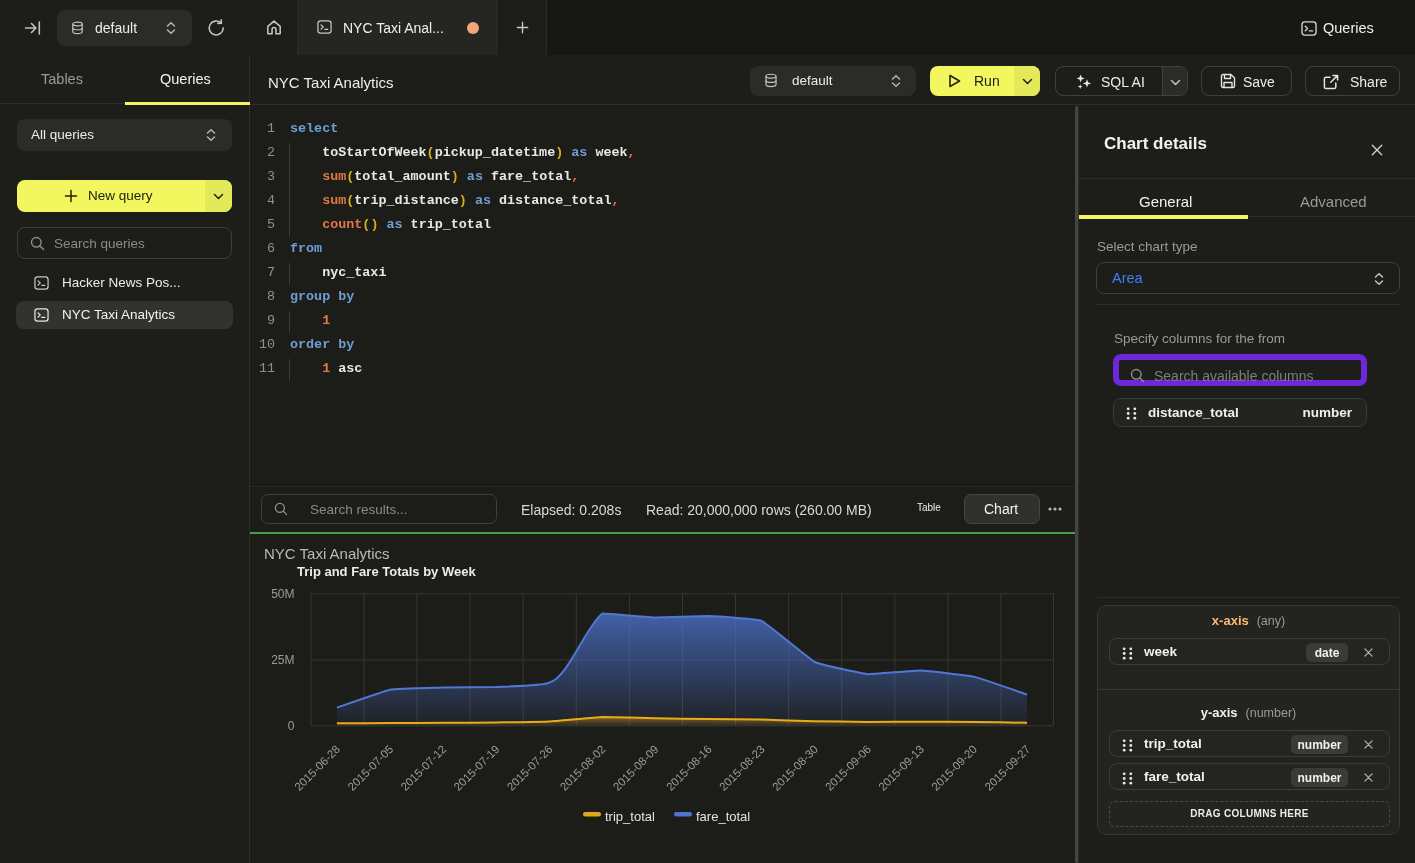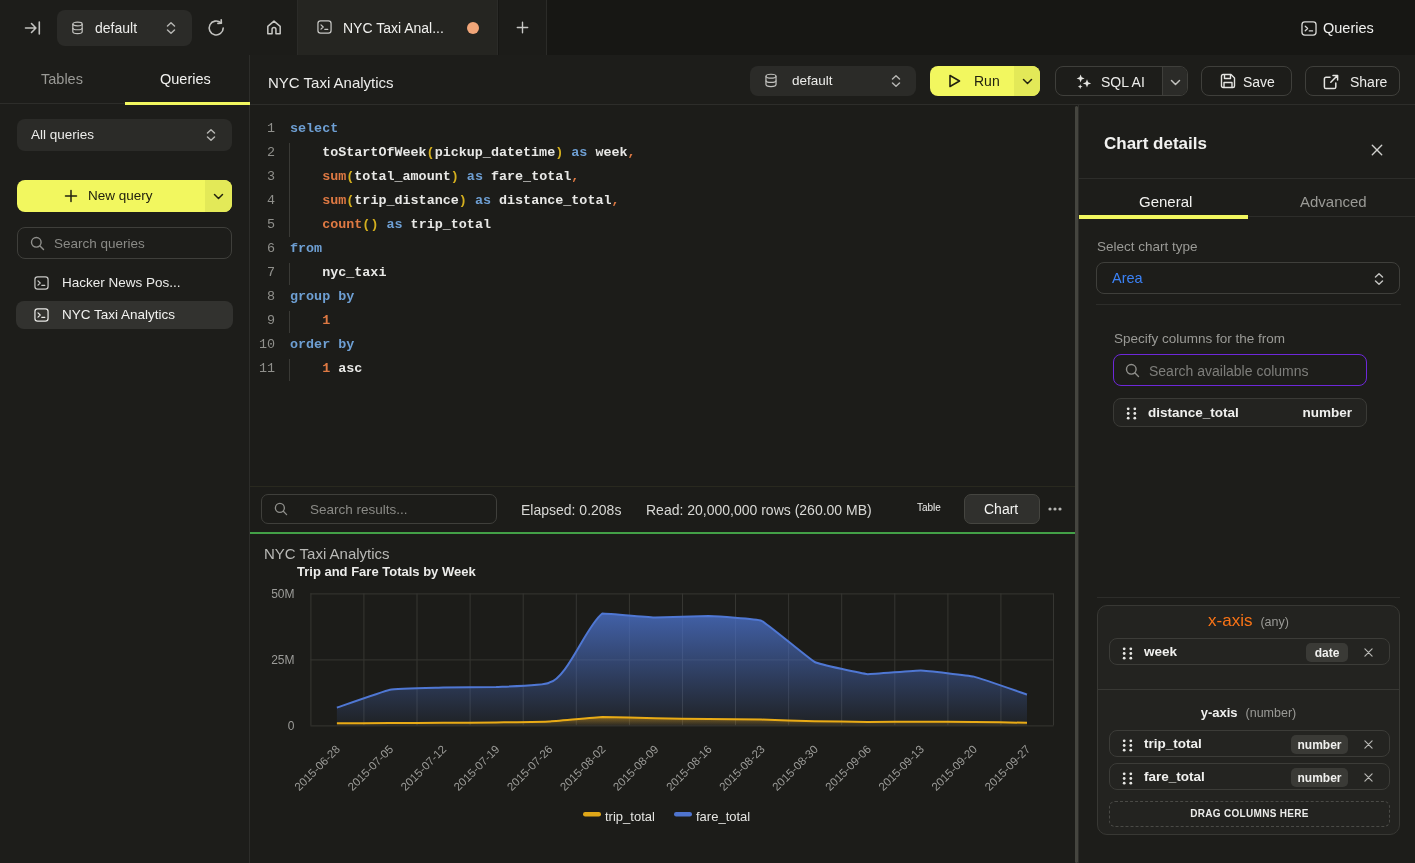--- a/index.html
+++ b/index.html
@@ -294,21 +294,21 @@
     <span class="abs" style="left:18px;top:134px;font-size:13.5px;color:#9a9a96;font-weight:500;">Select chart type</span>
     <div class="abs" style="left:17px;top:157px;width:304px;height:32px;border:1px solid #3f3f3b;border-radius:8px;">
       <span class="abs" style="left:15px;top:7px;font-size:14.5px;color:#3b82f6;font-weight:400;">Area</span>
       <svg class="abs" style="left:276px;top:9px" width="12" height="14" viewBox="0 0 12 14" fill="none" stroke="#c2c2bf" stroke-width="1.5" stroke-linecap="round" stroke-linejoin="round">
         <path d="M2.5 5 L6 1.8 L9.5 5 M2.5 9 L6 12.2 L9.5 9"></path>
       </svg>
     </div>
     <div class="abs" style="left:17px;top:199px;width:305px;height:1px;background:#2d2d2a;"></div>
 
     <span class="abs" style="left:35px;top:226px;font-size:13.5px;color:#9a9a96;font-weight:500;">Specify columns for the from</span>
-    <div class="abs" style="left:34px;top:249px;width:254px;height:32px;border:1px solid #6d28d9;border-radius:8px;">
+    <div class="abs" style="left:34px;top:249px;width:254px;height:32px;border:6px solid #6d28d9;border-radius:8px;">
       <svg class="abs" style="left:11px;top:8px" width="15" height="15" viewBox="0 0 15 15" fill="none" stroke="#8f8f8b" stroke-width="1.4" stroke-linecap="round">
         <circle cx="6.3" cy="6.3" r="4.8"></circle>
         <path d="M10 10 L13.5 13.5"></path>
       </svg>
       <span class="abs" style="left:35px;top:8px;font-size:14px;color:#7e7e7b;">Search available columns</span>
     </div>
     <div class="abs" style="left:34px;top:293px;width:254px;height:29px;border:1px solid #3a3a36;border-radius:8px;background:#232320;">
       <svg class="abs" style="left:12px;top:8px" width="11" height="13" viewBox="0 0 11 13" fill="#e8e8e5">
         <circle cx="2.2" cy="1.8" r="1.4"></circle>
           <circle cx="8.8" cy="1.8" r="1.4"></circle>
@@ -318,21 +318,21 @@
           <circle cx="8.8" cy="11.2" r="1.4"></circle>
       </svg>
       <span class="abs" style="left:34px;top:6px;font-size:13.5px;color:#f0f0ee;font-weight:700;">distance_total</span>
       <span class="abs" style="right:14px;top:6px;font-size:13.5px;color:#f0f0ee;font-weight:700;">number</span>
     </div>
 
     <div class="abs" style="left:18px;top:492px;width:303px;height:1px;background:#2d2d2a;"></div>
 
     <div class="abs" style="left:18px;top:500px;width:303px;height:230px;border:1px solid #383834;border-radius:10px;background:#232320;">
       <div style="position:absolute;left:0;top:0;width:100%;text-align:center;">
-        <span style="font-size:17px;line-height:30px;color:#f97316;font-weight:400;">x-axis</span>
+        <span style="font-size:13px;line-height:30px;color:#fdba74;font-weight:700;">x-axis</span>
         <span style="font-size:12.5px;line-height:30px;color:#9a9a96;">&nbsp;(any)</span>
       </div>
       <div class="abs" style="left:11px;top:32px;width:281px;height:27px;border:1px solid #3c3c38;border-radius:8px;background:#242421;">
         <svg class="abs" style="left:12px;top:8px" width="11" height="13" viewBox="0 0 11 13" fill="#e8e8e5">
           <circle cx="2.2" cy="1.8" r="1.4"></circle>
             <circle cx="8.8" cy="1.8" r="1.4"></circle>
           <circle cx="2.2" cy="6.5" r="1.4"></circle>
             <circle cx="8.8" cy="6.5" r="1.4"></circle>
           <circle cx="2.2" cy="11.2" r="1.4"></circle>
             <circle cx="8.8" cy="11.2" r="1.4"></circle>

